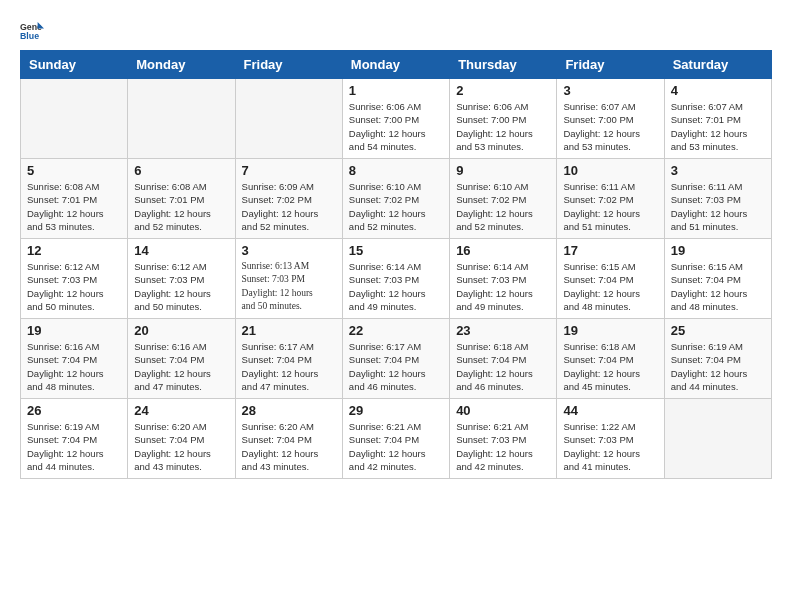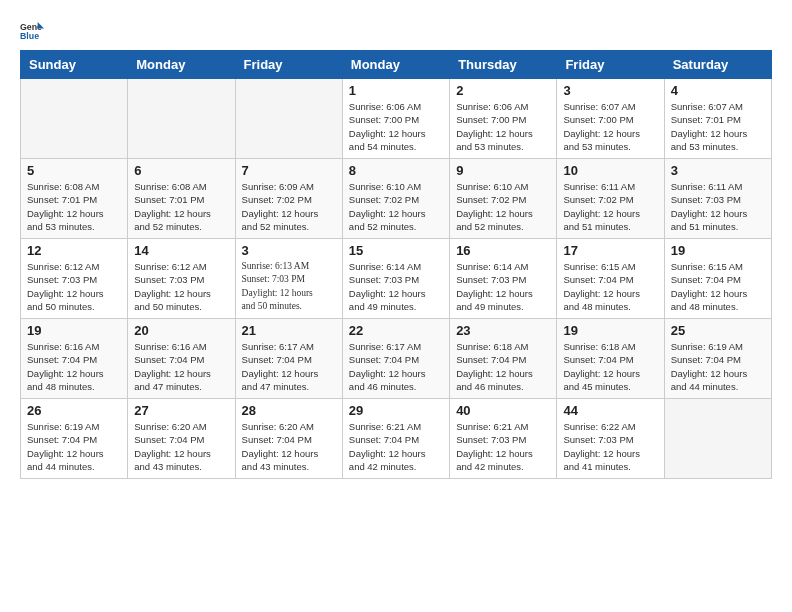--- a/index.html
+++ b/index.html
@@ -300,21 +300,21 @@
       </tr>
       <tr>
         <td>
           <span class="day-number">26</span>
           <div class="day-info" style="white-space: pre-line;">Sunrise: 6:19 AM
 Sunset: 7:04 PM
 Daylight: 12 hours
 and 44 minutes.</div>
         </td>
         <td>
-          <span class="day-number">27</span>
+          <span class="day-number">24</span>
           <div class="day-info" style="white-space: pre-line;">Sunrise: 6:20 AM
 Sunset: 7:04 PM
 Daylight: 12 hours
 and 43 minutes.</div>
         </td>
         <td>
           <span class="day-number">28</span>
           <div class="day-info" style="white-space: pre-line;">Sunrise: 6:20 AM
 Sunset: 7:04 PM
 Daylight: 12 hours
@@ -329,21 +329,21 @@
         </td>
         <td>
           <span class="day-number">40</span>
           <div class="day-info" style="white-space: pre-line;">Sunrise: 6:21 AM
 Sunset: 7:03 PM
 Daylight: 12 hours
 and 42 minutes.</div>
         </td>
         <td>
           <span class="day-number">44</span>
-          <div class="day-info" style="white-space: pre-line;">Sunrise: 6:22 AM
+          <div class="day-info" style="white-space: pre-line;">Sunrise: 1:22 AM
 Sunset: 7:03 PM
 Daylight: 12 hours
 and 41 minutes.</div>
         </td>
         <td class="empty-cell"></td>
       </tr>
     </tbody>
 </table>
 
 </body></html>

